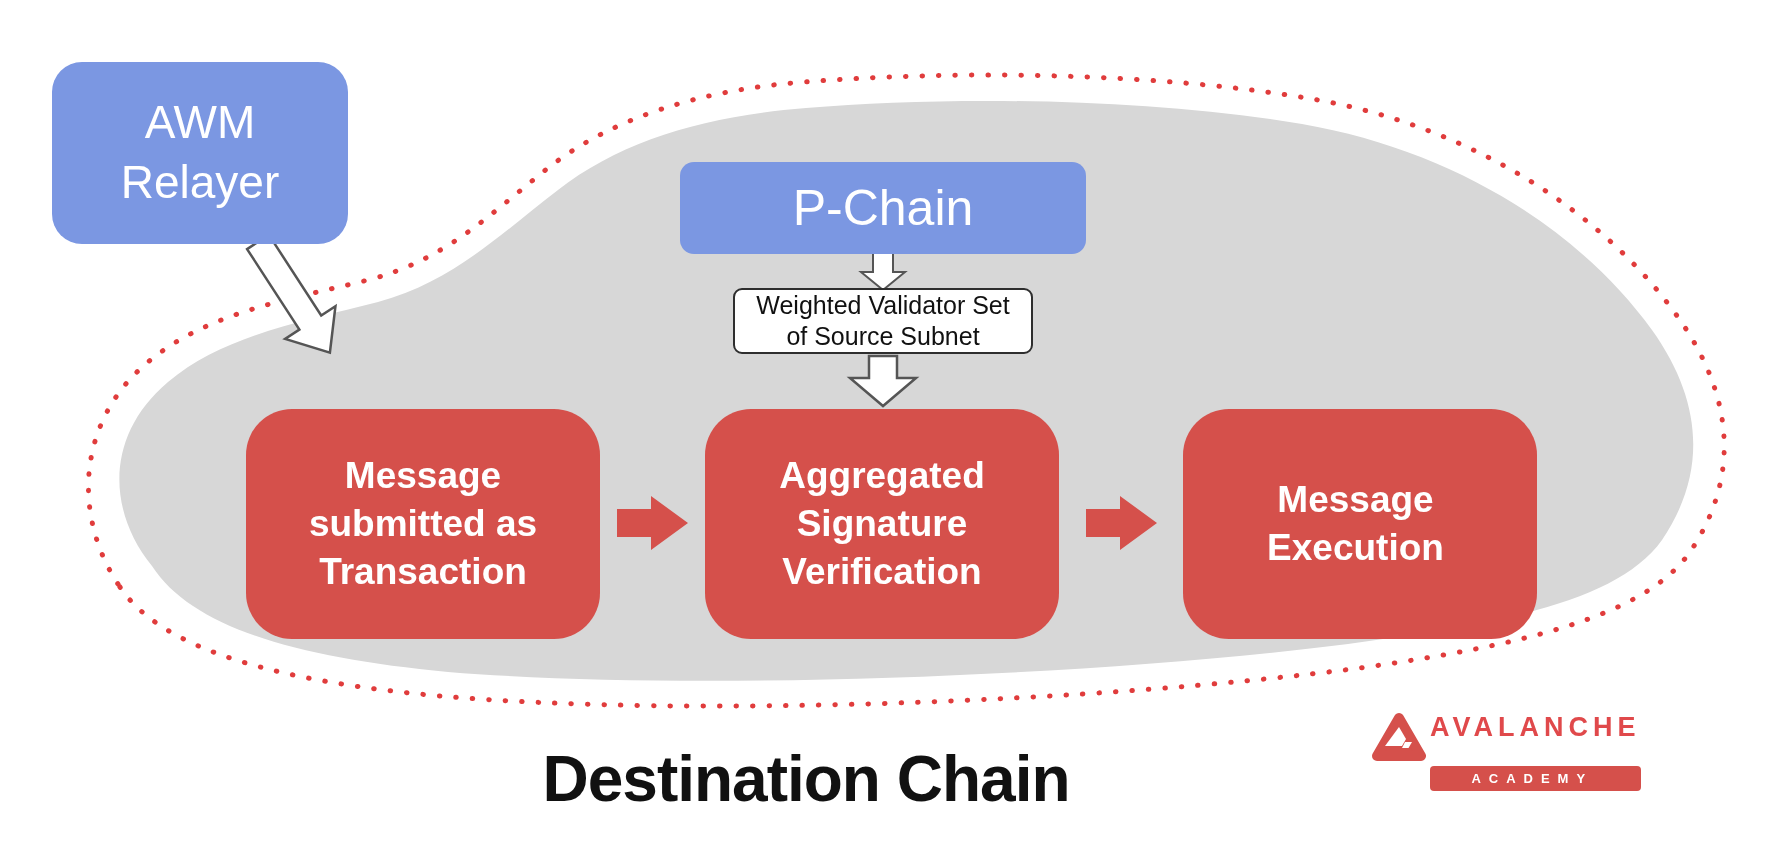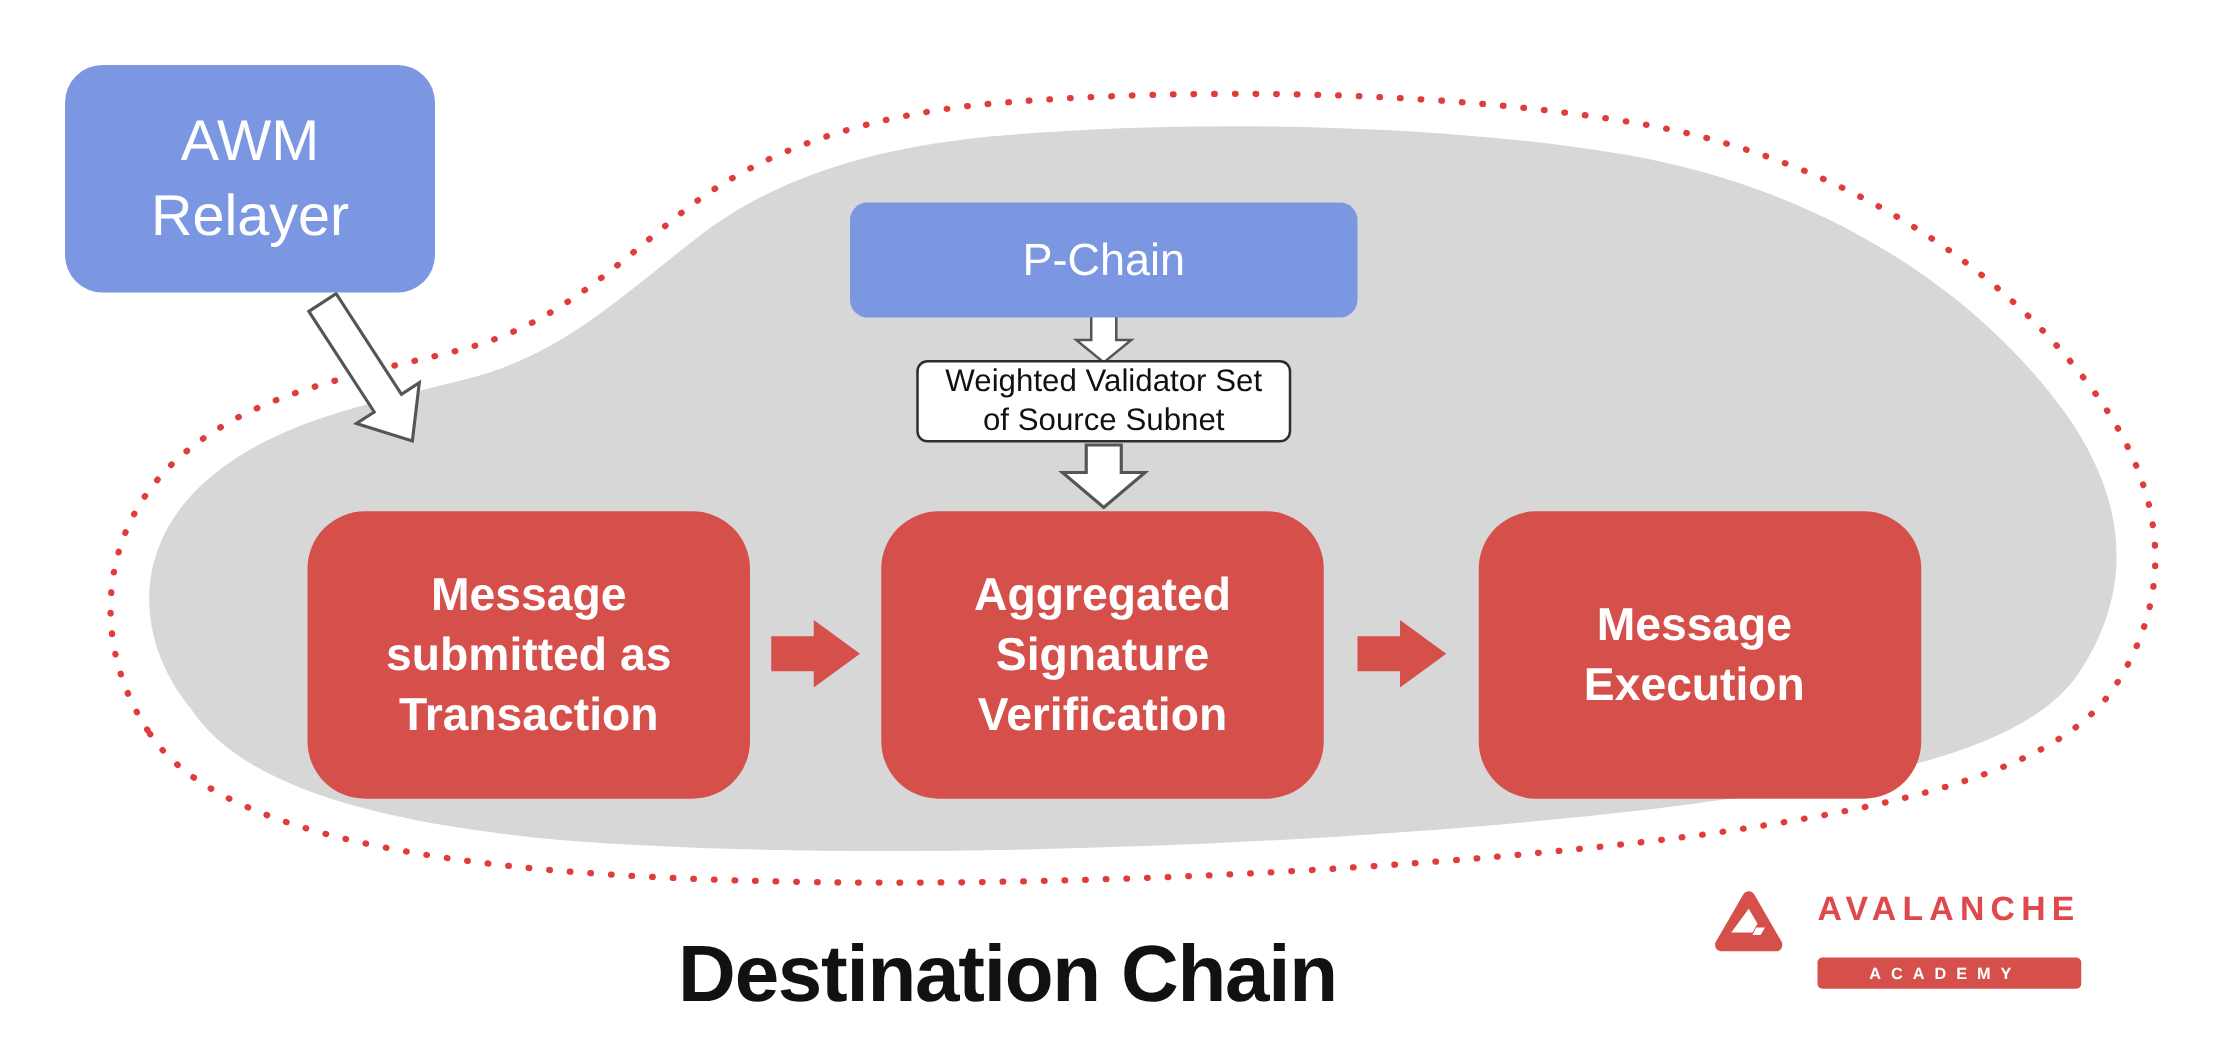--- a/index.html
+++ b/index.html
@@ -10,22 +10,22 @@
     overflow:hidden;
     font-family:"Liberation Sans", sans-serif;
   }
   .layer-svg{position:absolute;left:0;top:0;width:1792px;height:848px;z-index:1;}
 
   .box{position:absolute;display:flex;align-items:center;justify-content:center;text-align:center;z-index:3;box-sizing:border-box;}
 
   .blue-box{
     background:#7b97e2;color:#ffffff;border-radius:22px;
   }
-  .awm-box{left:52px;top:52px;width:296px;height:182px;font-size:46px;line-height:1.3;white-space:pre-line;border-radius:30px;}
-  .pchain-box{left:680px;top:162px;width:406px;height:92px;font-size:36px;border-radius:14px;}
+  .awm-box{left:52px;top:62px;width:296px;height:182px;font-size:46px;line-height:1.3;white-space:pre-line;border-radius:30px;}
+  .pchain-box{left:680px;top:162px;width:406px;height:92px;font-size:50px;border-radius:14px;}
 
   .validator-box{
     left:733px;top:288px;width:300px;height:66px;
     background:#ffffff;border:2px solid #2e2e2e;border-radius:9px;
     color:#111;font-size:25px;line-height:1.25;padding:4px 14px;
   }
 
   .red-box{
     background:#d5504b;color:#ffffff;border-radius:46px;
     font-weight:bold;font-size:37px;line-height:1.3;padding:0 26px;
@@ -35,21 +35,21 @@
   .step3{left:1183px;top:409px;width:354px;height:230px;padding-left:17px;}
 
   .destination-label{
     position:absolute;left:0;top:742px;width:1612px;
     text-align:center;z-index:3;
     font-size:64px;font-weight:bold;color:#111111;letter-spacing:-1px;
   }
 
   .logo{
     position:absolute;left:1372px;top:712px;z-index:4;
-    display:flex;align-items:flex-start;gap:28px;
+    display:flex;align-items:flex-start;gap:4px;
   }
   .logo-text-col{display:flex;flex-direction:column;align-items:center;}
   .logo-brand{
     color:#e0494b;font-weight:bold;font-size:27px;letter-spacing:5px;white-space:nowrap;
   }
   .logo-badge{
     margin-top:23px;background:#d5504b;color:#ffffff;border-radius:4px;
     font-weight:bold;font-size:13px;letter-spacing:8px;
     padding:5px 24px 5px 18px;text-align:center;align-self:stretch;
   }

